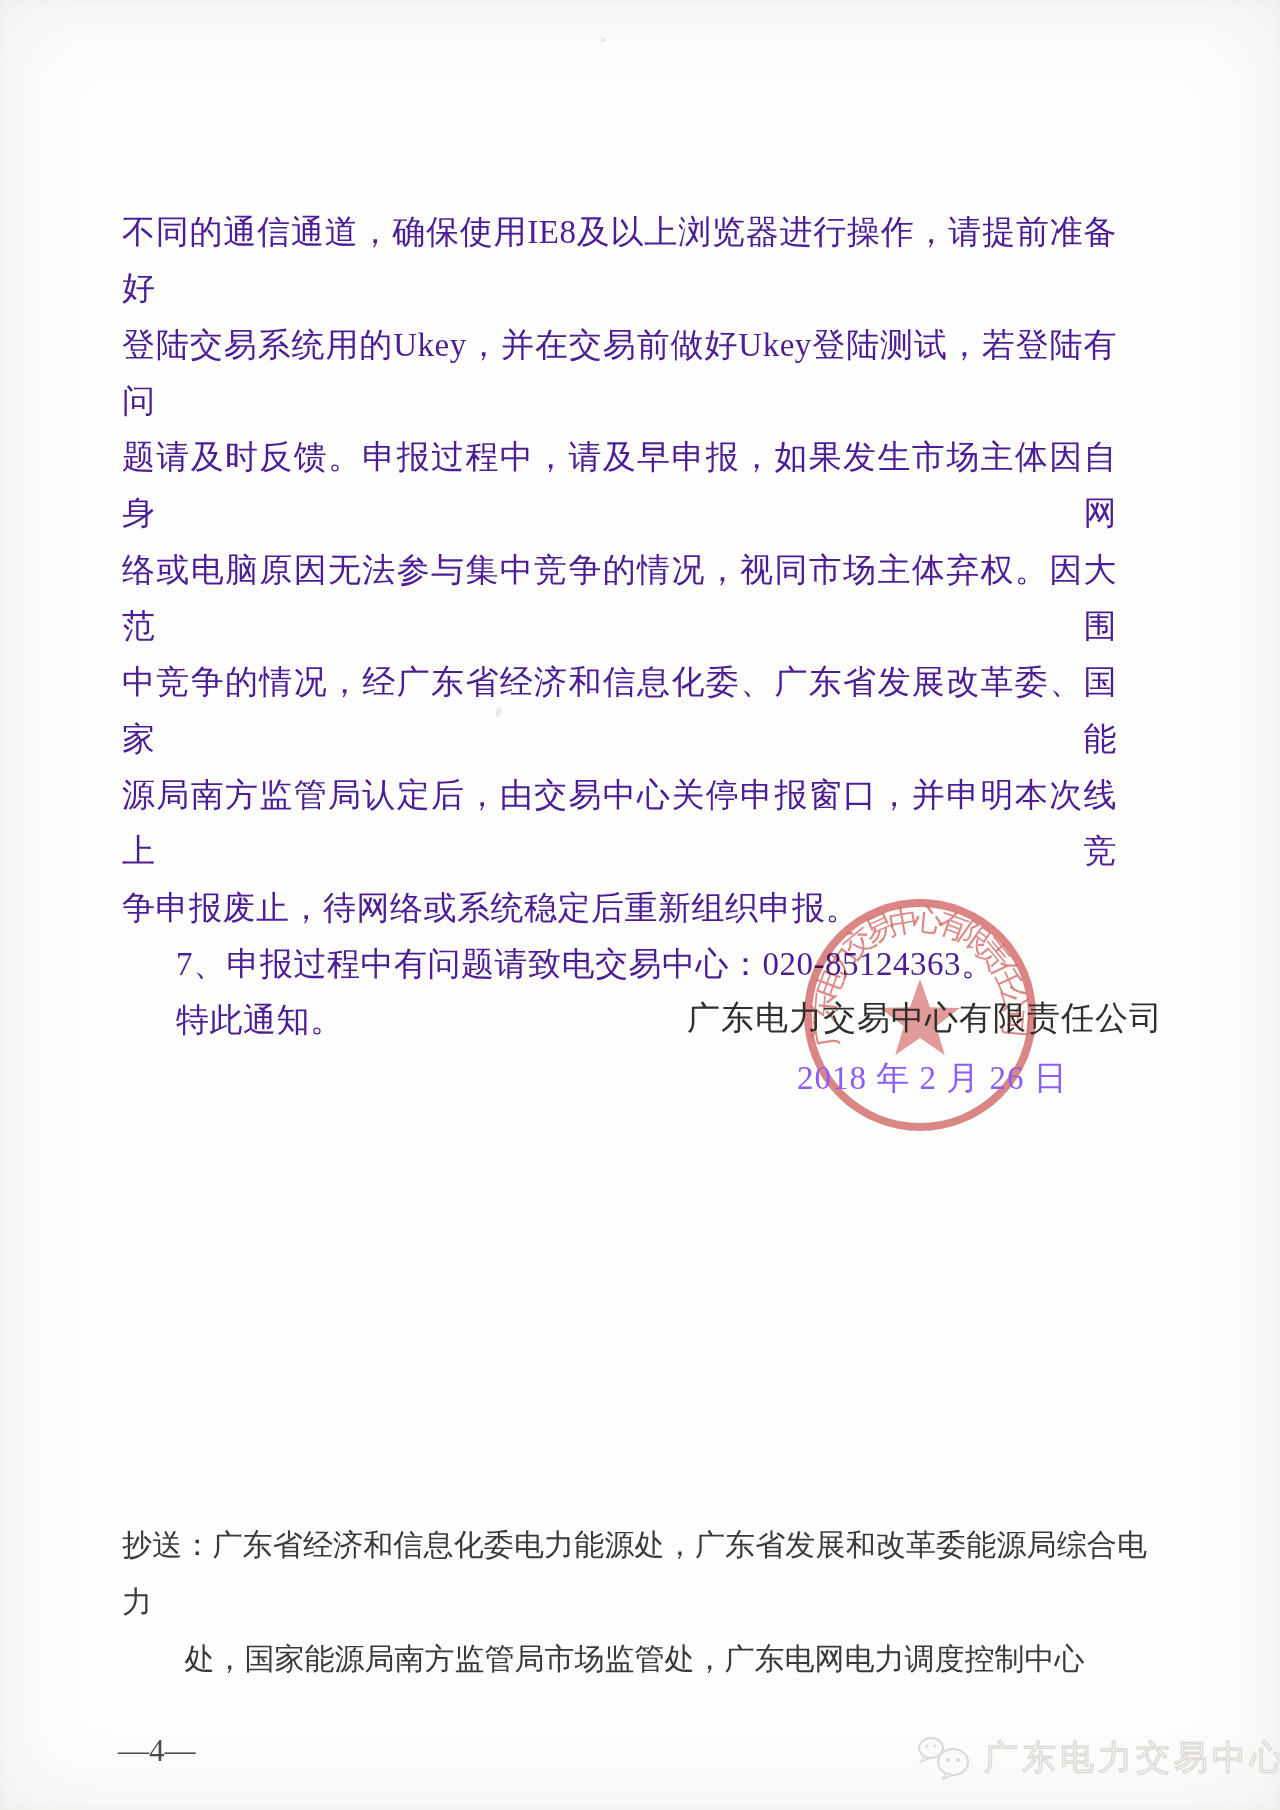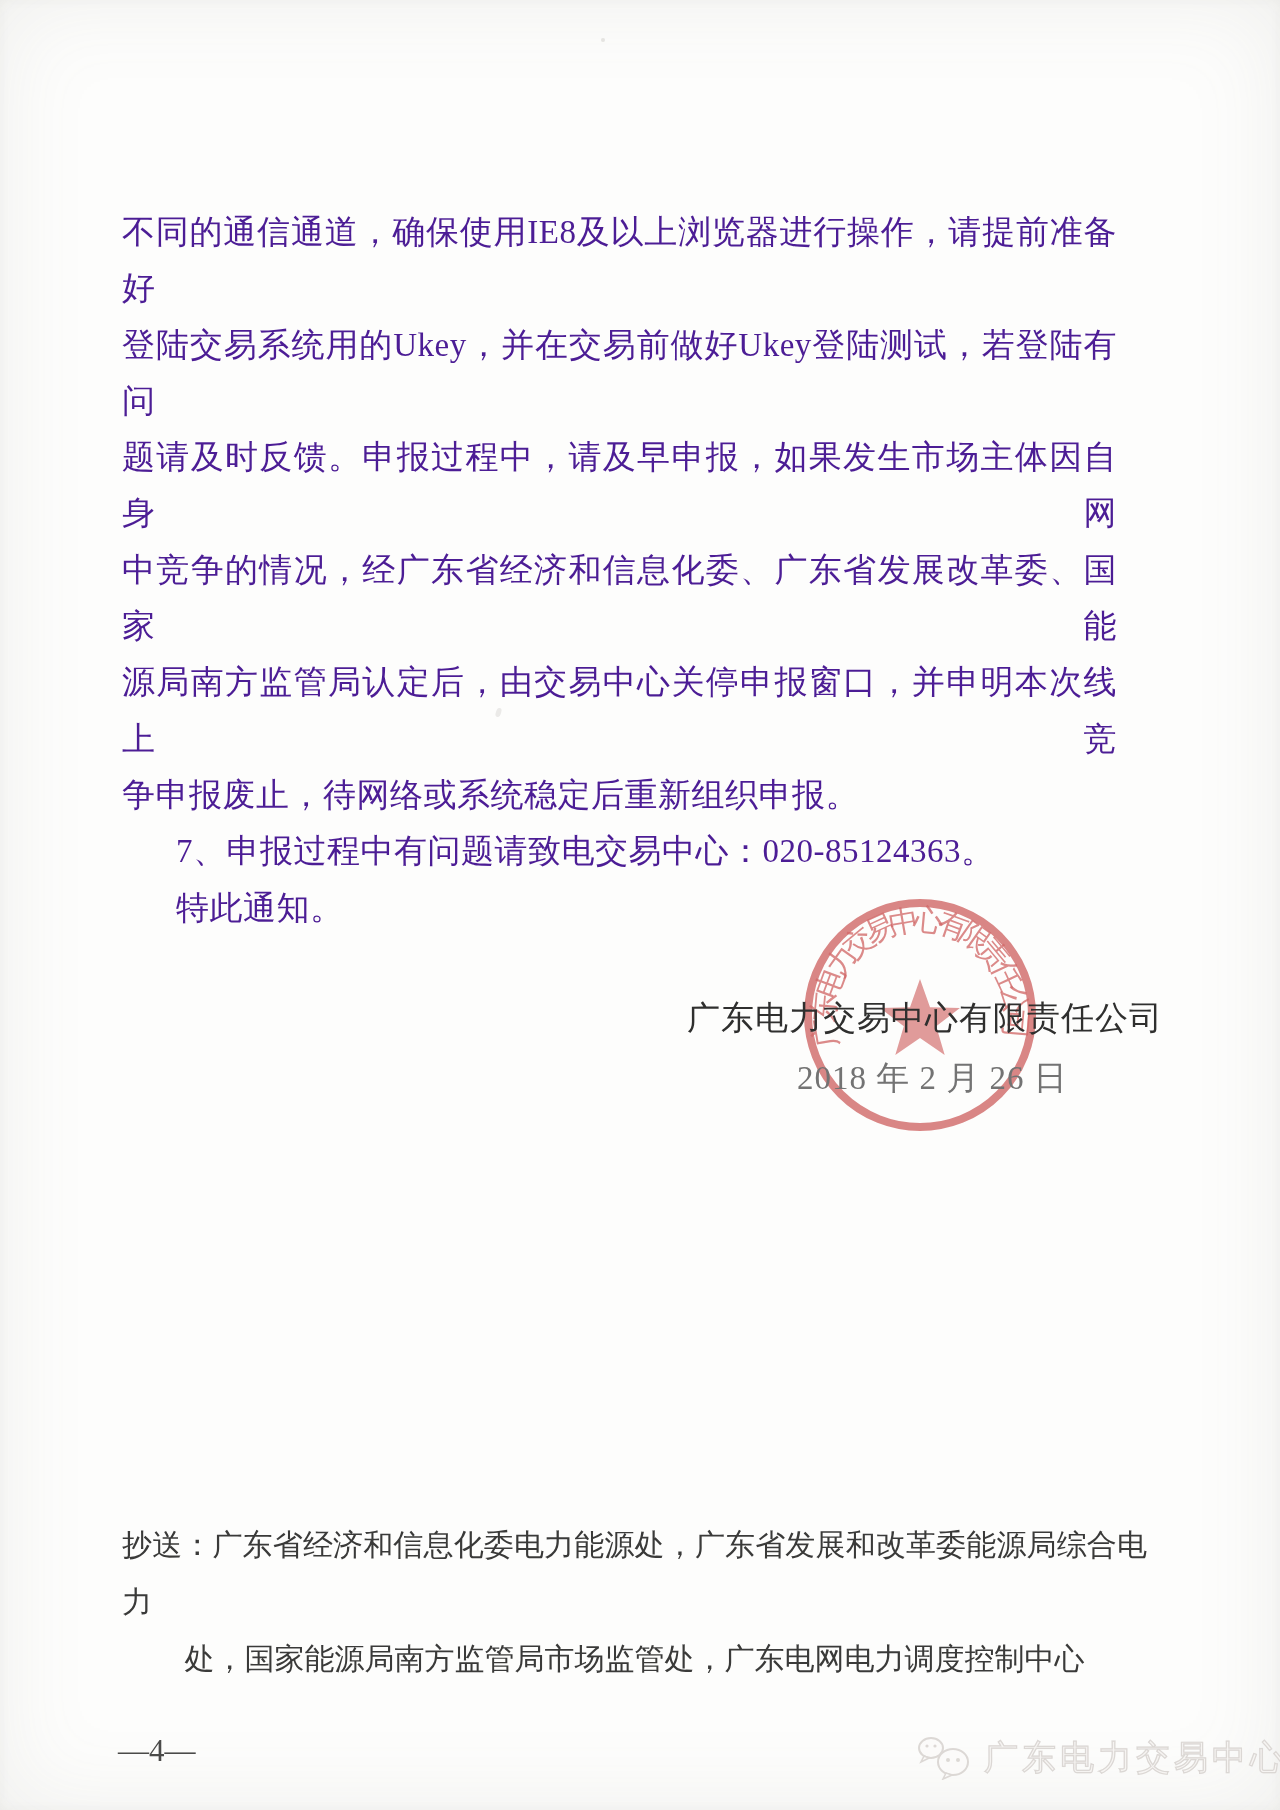--- a/index.html
+++ b/index.html
@@ -44,21 +44,21 @@
     font-size:33px;
     letter-spacing:1px;
     color:#2f2f2e;
     white-space:nowrap;
   }
   .sig-date{
     position:absolute;
     left:797px;top:1056px;
     font-size:33px;
     letter-spacing:1px;
-    color:#737373;
+    color:#8b5cf6;
     white-space:nowrap;
   }
   
   .seal{
     position:absolute;
     left:798px;top:893px;
     width:244px;height:244px;
     mix-blend-mode:multiply;
     opacity:0.92;
     filter:blur(0.3px);
@@ -110,20 +110,21 @@
 
 <div class="page">
 
   <div class="speck s1"></div>
   <div class="speck s2"></div>
 
   <div class="doc-text">
     <div class="line">不同的通信通道，确保使用IE8及以上浏览器进行操作，请提前准备好</div>
     <div class="line">登陆交易系统用的Ukey，并在交易前做好Ukey登陆测试，若登陆有问</div>
     <div class="line">题请及时反馈。申报过程中，请及早申报，如果发生市场主体因自身网</div>
+    <div class="line">络或电脑原因无法参与集中竞争的情况，视同市场主体弃权。因大范围</div>
     <div class="line">中竞争的情况，经广东省经济和信息化委、广东省发展改革委、国家能</div>
     <div class="line">源局南方监管局认定后，由交易中心关停申报窗口，并申明本次线上竞</div>
     <div class="line last">争申报废止，待网络或系统稳定后重新组织申报。</div>
     <div class="line last indent">7、申报过程中有问题请致电交易中心：020-85124363。</div>
     <div class="line last indent">特此通知。</div>
   </div>
 
   <svg class="seal" viewBox="-122 -122 244 244" xmlns="http://www.w3.org/2000/svg">
     <circle cx="0" cy="0" r="112" fill="none" stroke="#c84a4a" stroke-width="8" stroke-opacity="0.72"></circle>
     <path id="sealArc" d="M -81 30 A 86 86 0 1 1 81 30" fill="none"></path>

